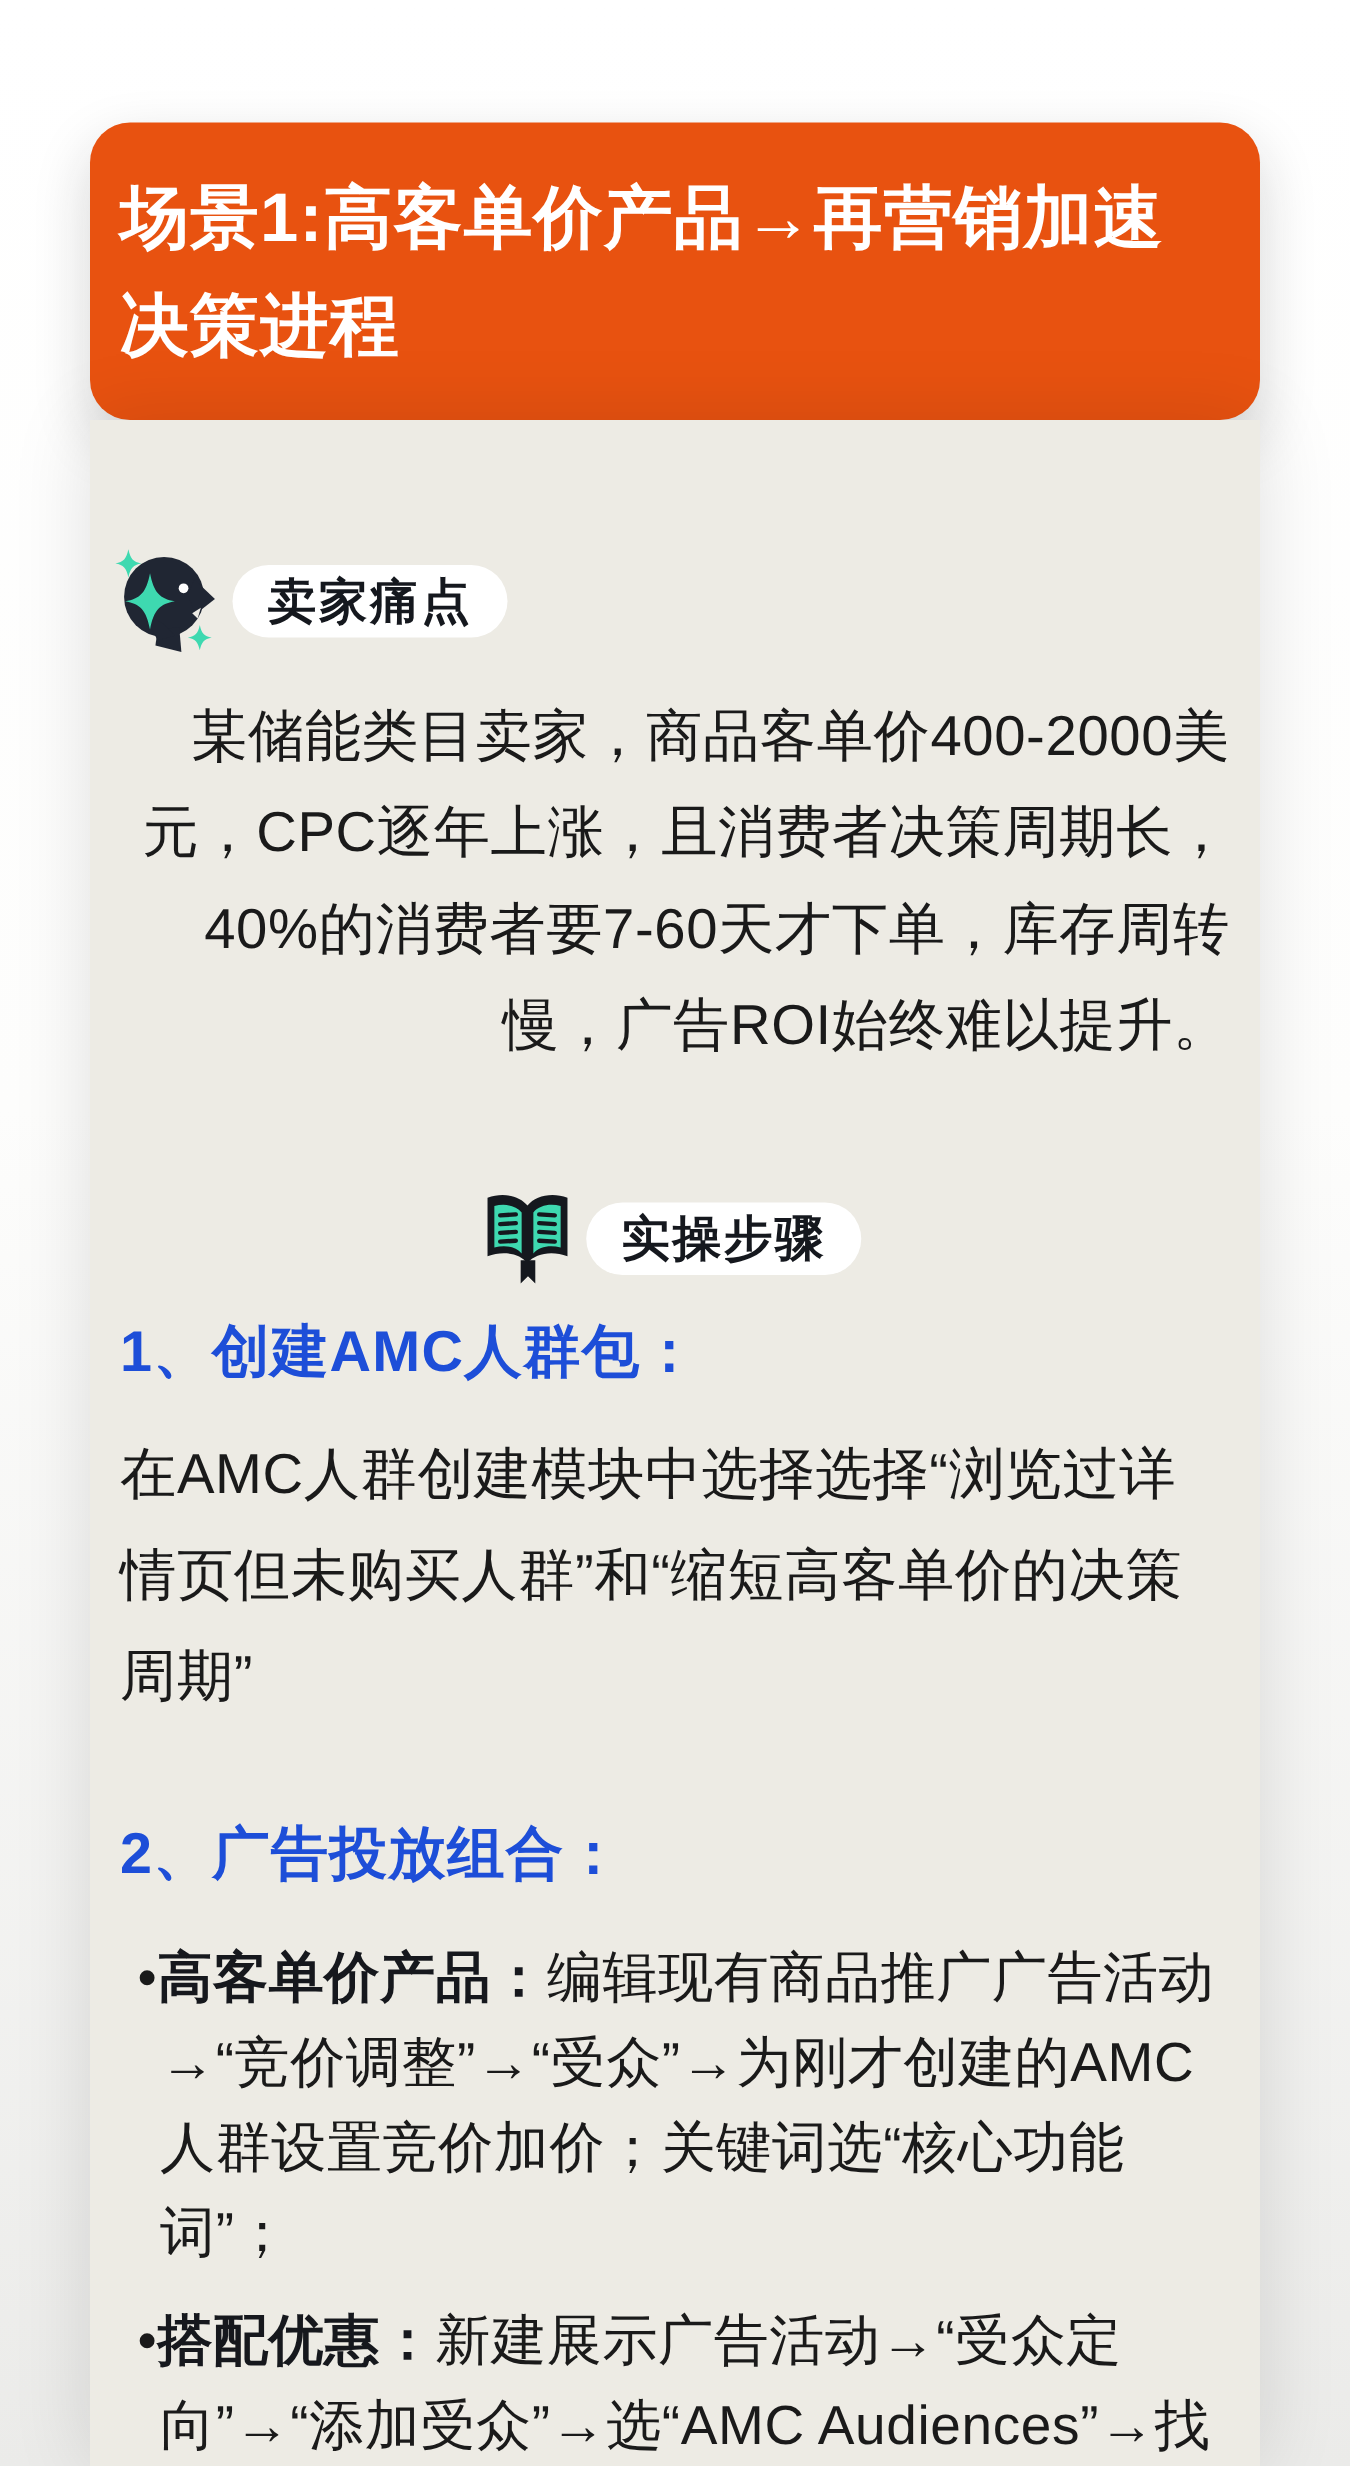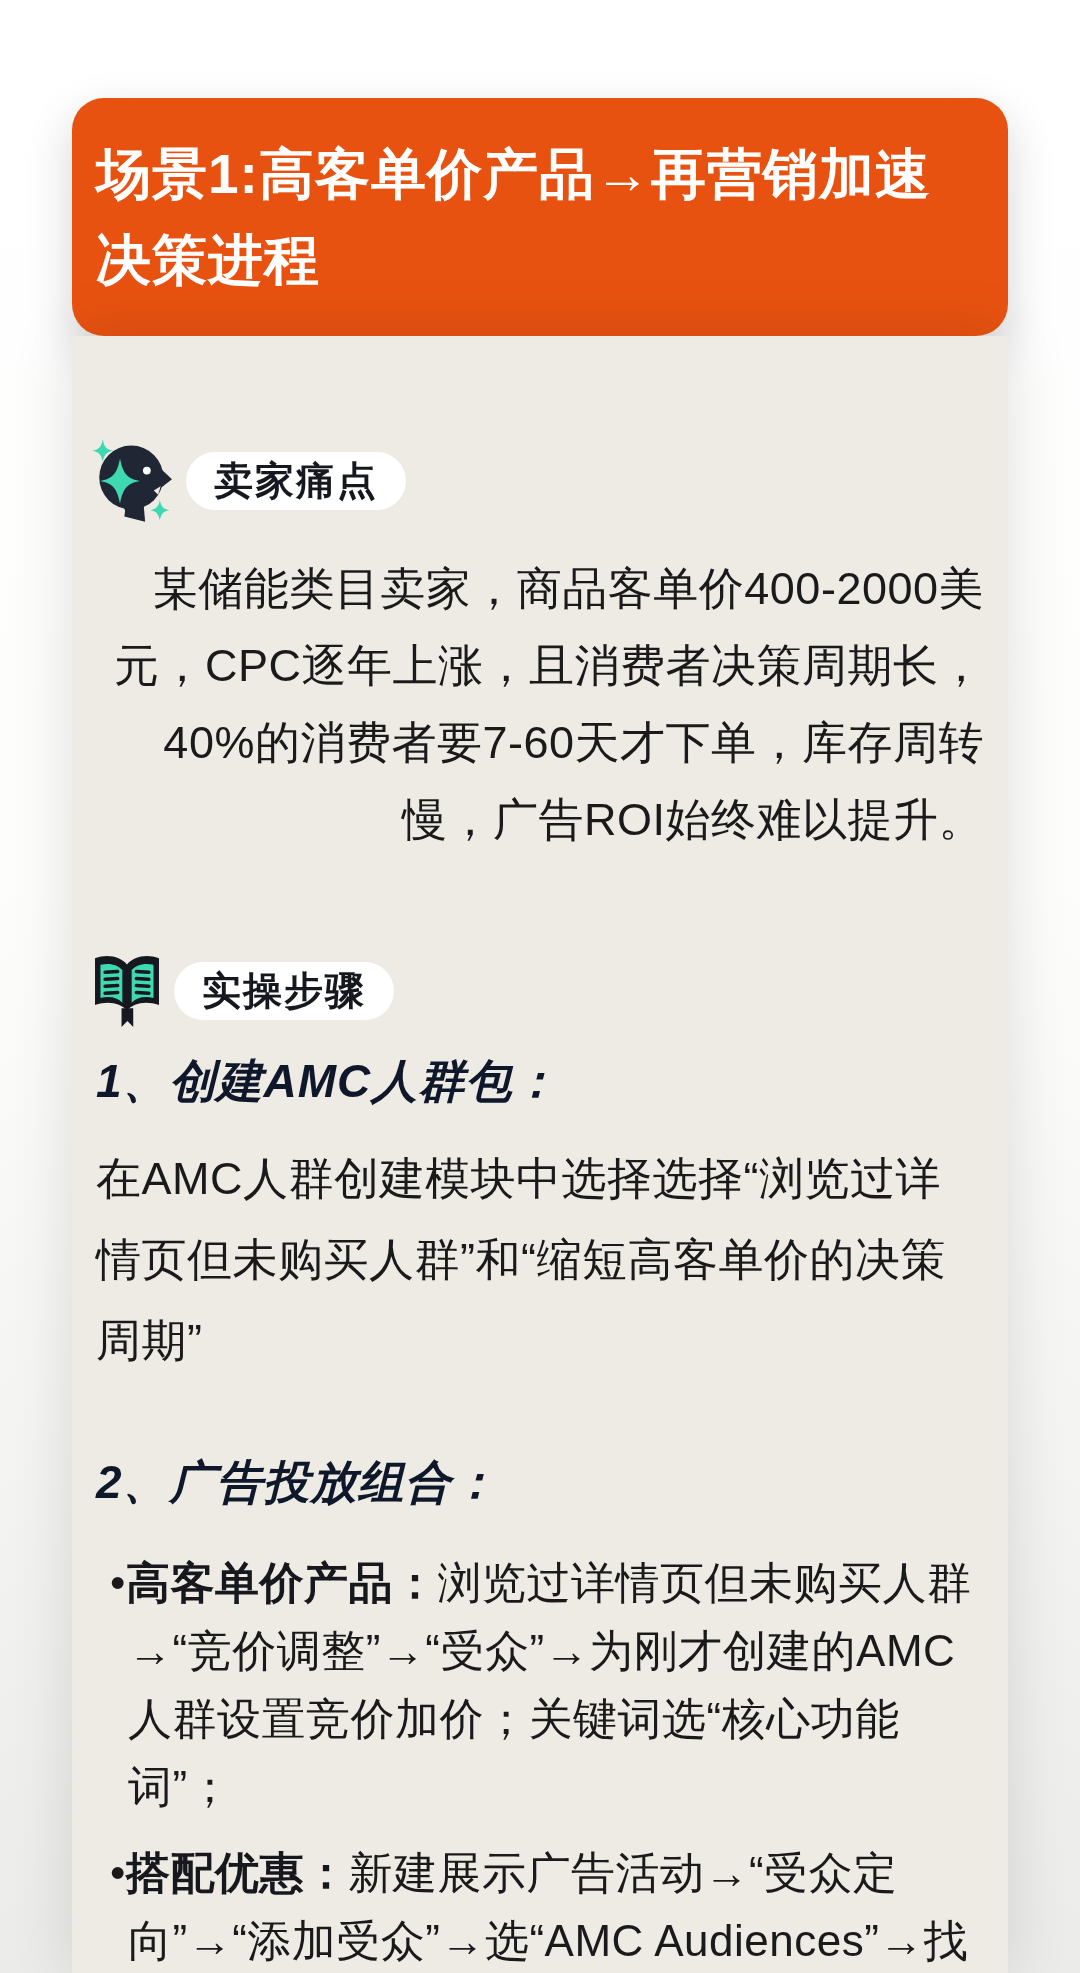--- a/index.html
+++ b/index.html
@@ -52,21 +52,21 @@
     padding:0 24px;
     box-shadow:0 0 60px rgba(0,0,0,0.12);
   }
   .badge-row{
     display:flex;
     align-items:center;
     gap:8px;
     margin-left:-8px;
   }
   .row1{padding-top:100px;}
-  .row2{margin-top:94px;}
+  .row2{margin-top:94px;justify-content:center;}
   .row1 .icon{width:90px;height:90px;flex:0 0 auto;}
   .row2 .icon{width:78px;height:78px;flex:0 0 auto;}
   .pill{
     display:inline-flex;
     align-items:center;
     height:58px;
     padding:0 28px;
     background:var(--badge-bg,#fff);
     border-radius:29px;
     font-size:39px;
@@ -79,23 +79,22 @@
     font-size:45px;
     line-height:77px;
     color:var(--ink,#1A1A1A);
     letter-spacing:0.5px;
   }
   .pain{margin-top:24px;text-align:right;}
   .step-h{
     font-size:46px;
     line-height:62px;
     font-weight:800;
-    color:#0f172a;
+    color:#1d4ed8;
     letter-spacing:1px;
-    font-style:italic;
   }
   .h1pos{margin-top:20px;}
   .step1{margin-top:26px;line-height:81px;}
   .h2pos{margin-top:70px;}
   .bullets{margin-top:36px;}
   .bullet{
     font-size:44px;
     line-height:68px;
     letter-spacing:0.5px;
     padding-left:32px;
@@ -158,19 +157,19 @@
         </svg>
         <span class="pill">实操步骤</span>
       </div>
 
       <h2 class="step-h h1pos">1、创建AMC人群包：</h2>
       <p class="body-lg step1">在AMC人群创建模块中选择选择“浏览过详情页但未购买人群”和“缩短高客单价的决策周期”</p>
 
       <h2 class="step-h h2pos">2、广告投放组合：</h2>
 
       <div class="bullets">
-        <p class="bullet"><span>•</span><span class="label">高客单价产品：</span><span>浏览过详情页但未购买人群→“竞价调整”→“受众”→为刚才创建的AMC人群设置竞价加价；关键词选“核心功能词”；</span></p>
+        <p class="bullet"><span>•</span><span class="label">高客单价产品：</span><span>编辑现有商品推广广告活动→“竞价调整”→“受众”→为刚才创建的AMC人群设置竞价加价；关键词选“核心功能词”；</span></p>
         <p class="bullet"><span>•</span><span class="label">搭配优惠：</span><span>新建展示广告活动→“受众定向”→“添加受众”→选“AMC Audiences”→找到刚才创建的人群包设置竞价投放，搭配优惠/促销，缩短高客单价的决策周期。</span></p>
       </div>
     </section>
 
   </main>
 </div>
 
 </body></html>

